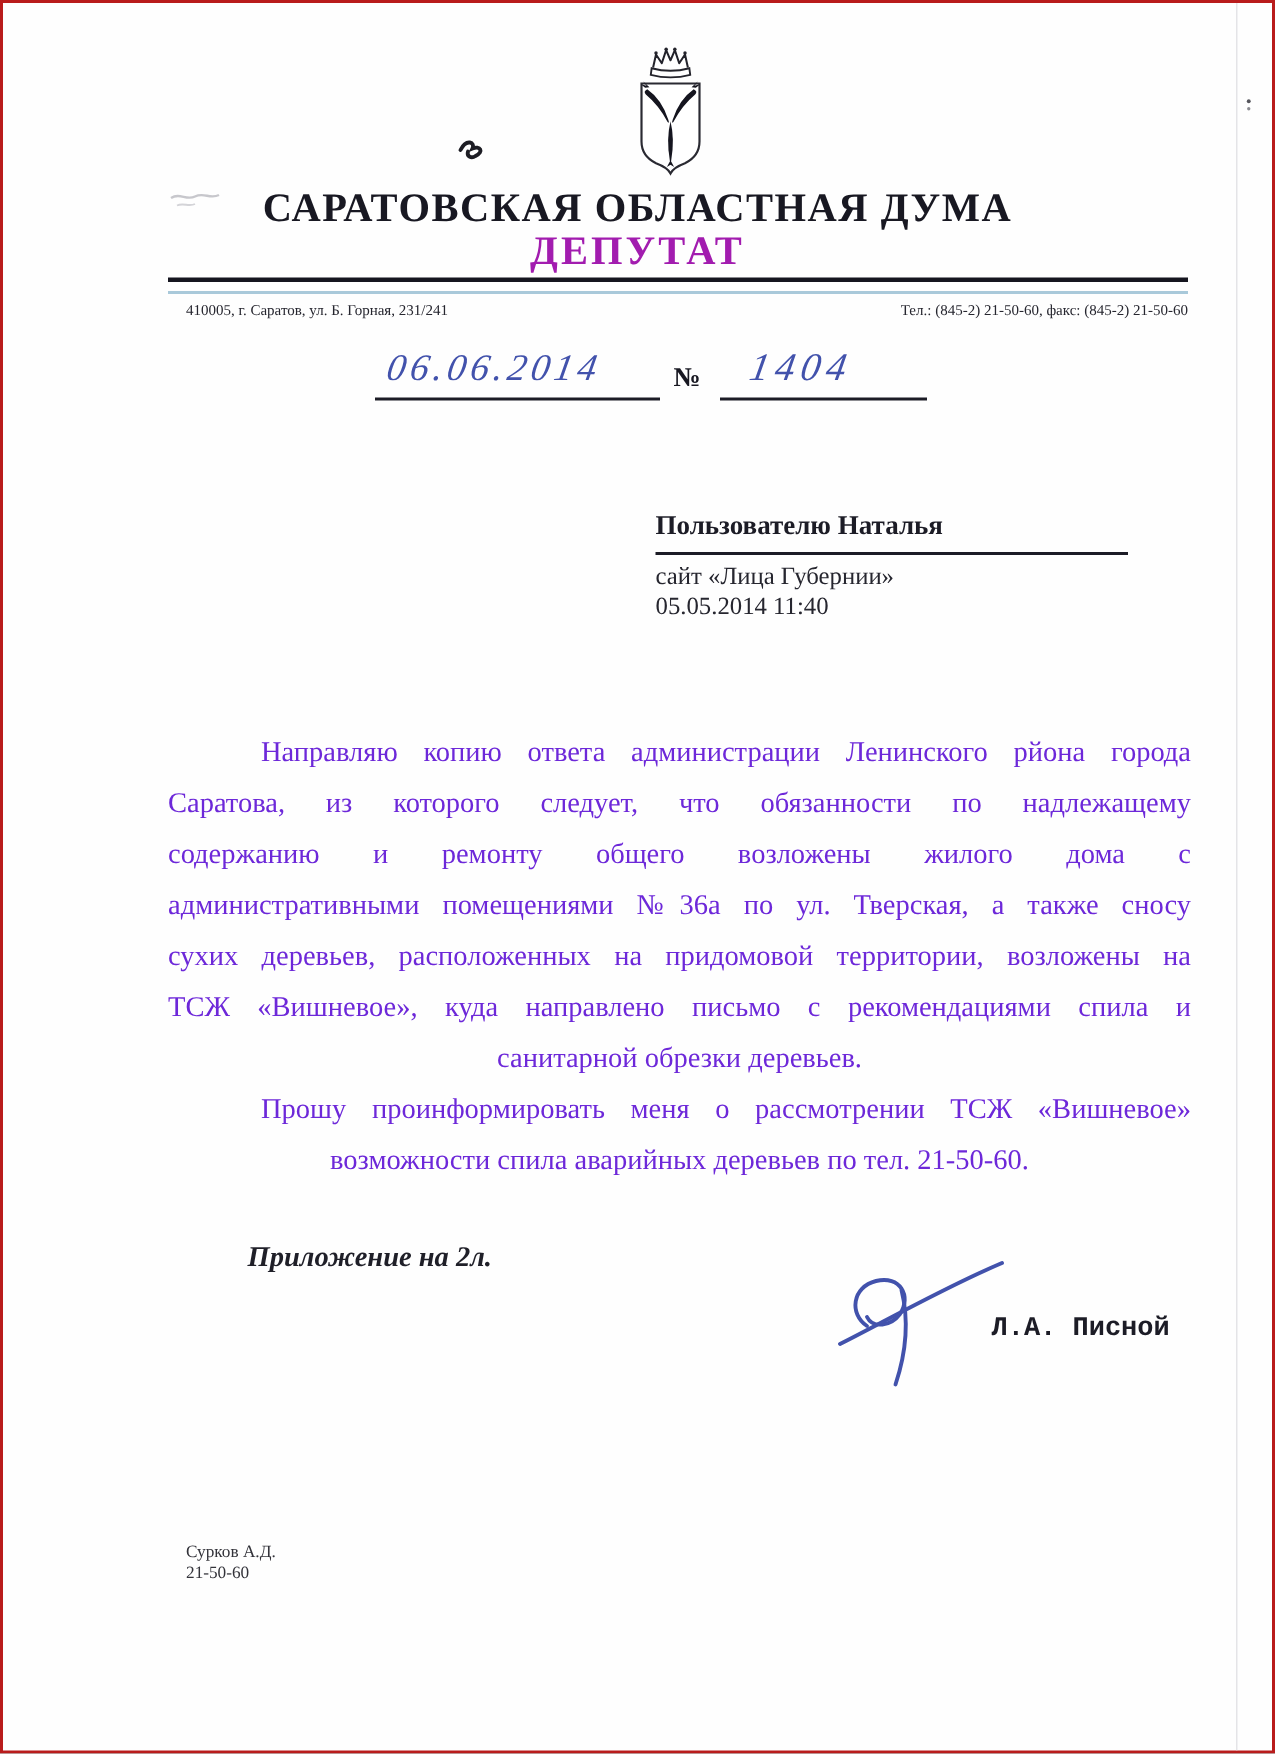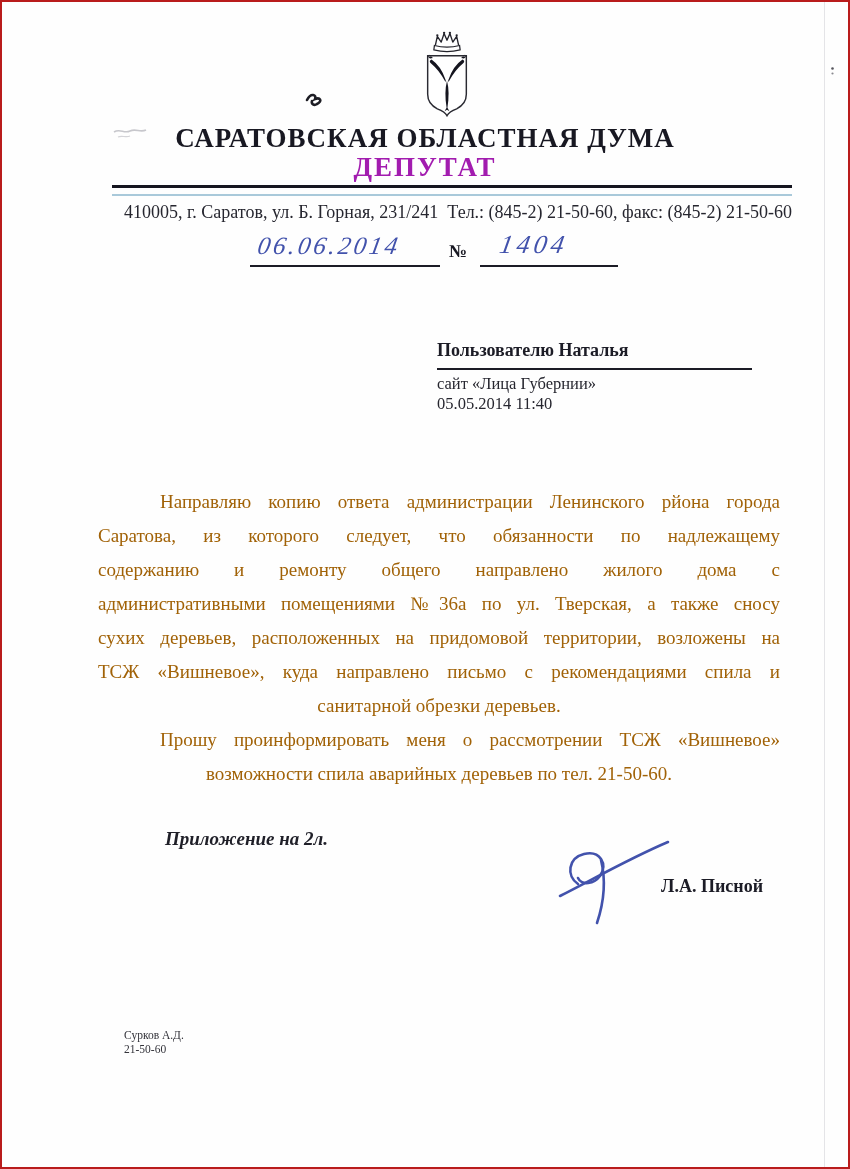--- a/index.html
+++ b/index.html
@@ -21,21 +21,21 @@
   }
   .org-role{
     position:absolute;left:0;top:150px;width:100%;
     text-align:center;font-weight:bold;font-size:27px;letter-spacing:2px;color:#a21caf;
   }
   .rule-dark{position:absolute;left:110px;top:183px;width:680px;height:3px;background:#15151f;}
   .rule-blue{position:absolute;left:110px;top:192px;width:680px;height:2px;background:#a9c9da;}
   .addr-row{
     position:absolute;left:122px;top:200px;width:668px;
     display:flex;justify-content:space-between;
-    font-size:18px;color:#26262f;
+    font-size:10px;color:#26262f;
   }
   
   .ref-date{
     position:absolute;left:256px;top:230px;
     font-style:italic;font-size:25px;letter-spacing:3px;
     color:#4252ac;transform:skewX(-10deg);
   }
   .ref-no{
     position:absolute;left:447px;top:239px;
     font-weight:bold;font-size:18px;color:#181822;
@@ -52,35 +52,35 @@
   .recipient .name{font-weight:bold;font-size:18px;color:#1c1c26;}
   .recipient .line{margin-top:7px;height:2px;background:#1c1c26;}
   .recipient .source{margin-top:4px;font-size:16.5px;color:#26262f;}
   .recipient .dt{font-size:16.5px;color:#26262f;}
   
   .salutation{
     position:absolute;left:352px;top:444px;
     font-style:italic;font-size:21px;color:#1f1f28;
   }
   .body-text{
-    position:absolute;left:96px;top:483px;width:682px;
-    font-size:19px;line-height:34px;color:#a16207;
+    position:absolute;left:110px;top:483px;width:682px;
+    font-size:19px;line-height:34px;color:#6d28d9;
   }
   .body-line{text-align:center;}
   .body-line.just{text-align:justify;text-align-last:justify;}
   .body-line.ind{text-indent:62px;}
   .attachment{
     position:absolute;left:163px;top:826px;
     font-weight:bold;font-style:italic;font-size:19px;color:#1f1f28;
   }
   
   .sig-scribble{position:absolute;left:552px;top:830px;width:122px;height:94px;}
   .sig-name{
     position:absolute;left:659px;top:874px;
-    font-weight:bold;font-size:18px;color:#1c1c26;
+    font-weight:bold;font-size:18px;color:#1c1c26;font-family:Liberation Mono, monospace;
   }
   
   .footer{
     position:absolute;left:122px;top:1026px;
     font-size:11.5px;line-height:14px;color:#33333a;
   }
   
   .scan-edge{position:absolute;left:822px;top:0;width:1px;height:100%;background:#e4e4e7;}
   .smudge{position:absolute;left:301px;top:86px;width:26px;height:20px;}
   .pencil-marks{position:absolute;left:110px;top:120px;width:48px;height:18px;}
@@ -132,21 +132,21 @@
     <div class="line"></div>
     <div class="source">сайт «Лица Губернии»</div>
     <div class="dt">05.05.2014 11:40</div>
   </div>
 
 
   <div class="body-text">
     <div>
         <div class="body-line just ind">Направляю копию ответа администрации Ленинского рйона города</div>
         <div class="body-line just">Саратова, из которого следует, что обязанности по надлежащему</div>
-        <div class="body-line just">содержанию и ремонту общего направлено жилого дома с</div>
+        <div class="body-line just">содержанию и ремонту общего возложены жилого дома с</div>
         <div class="body-line just">административными помещениями №36а по ул. Тверская, а также сносу</div>
         <div class="body-line just">сухих деревьев, расположенных на придомовой территории, возложены на</div>
         <div class="body-line just">ТСЖ «Вишневое», куда направлено письмо с рекомендациями спила и</div>
         <div class="body-line">санитарной обрезки деревьев.</div>
       </div>
     <div>
         <div class="body-line just ind">Прошу проинформировать меня о рассмотрении ТСЖ «Вишневое»</div>
         <div class="body-line">возможности спила аварийных деревьев по тел. 21-50-60.</div>
       </div>
   </div>

